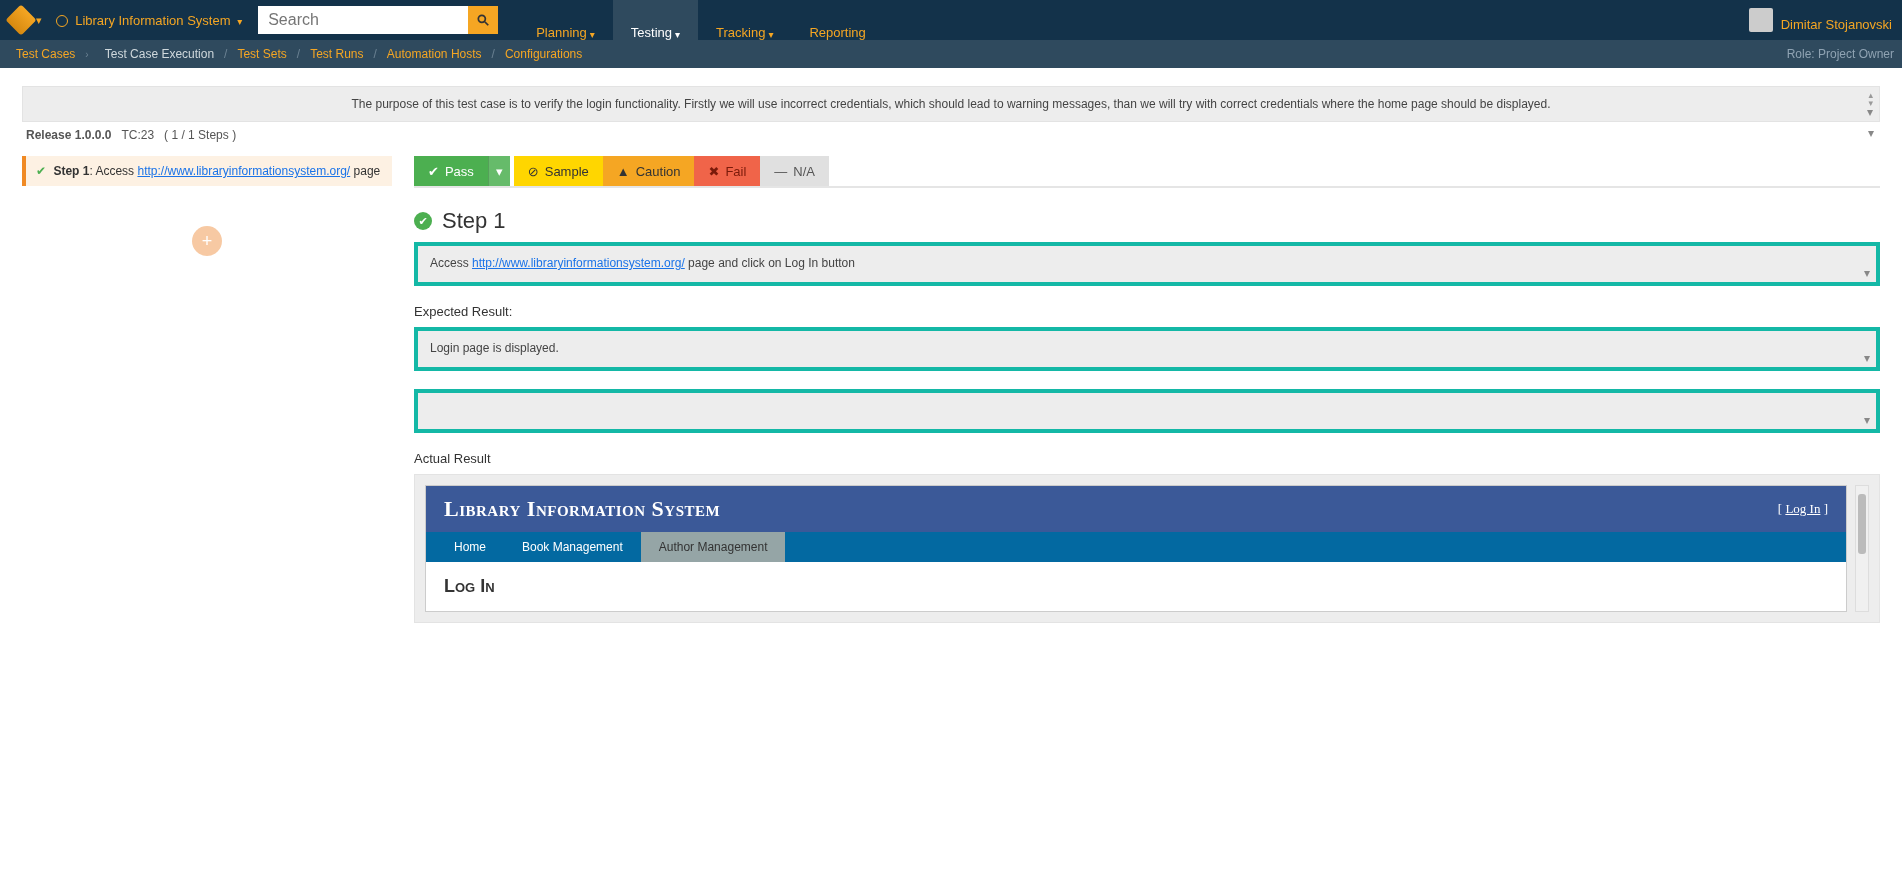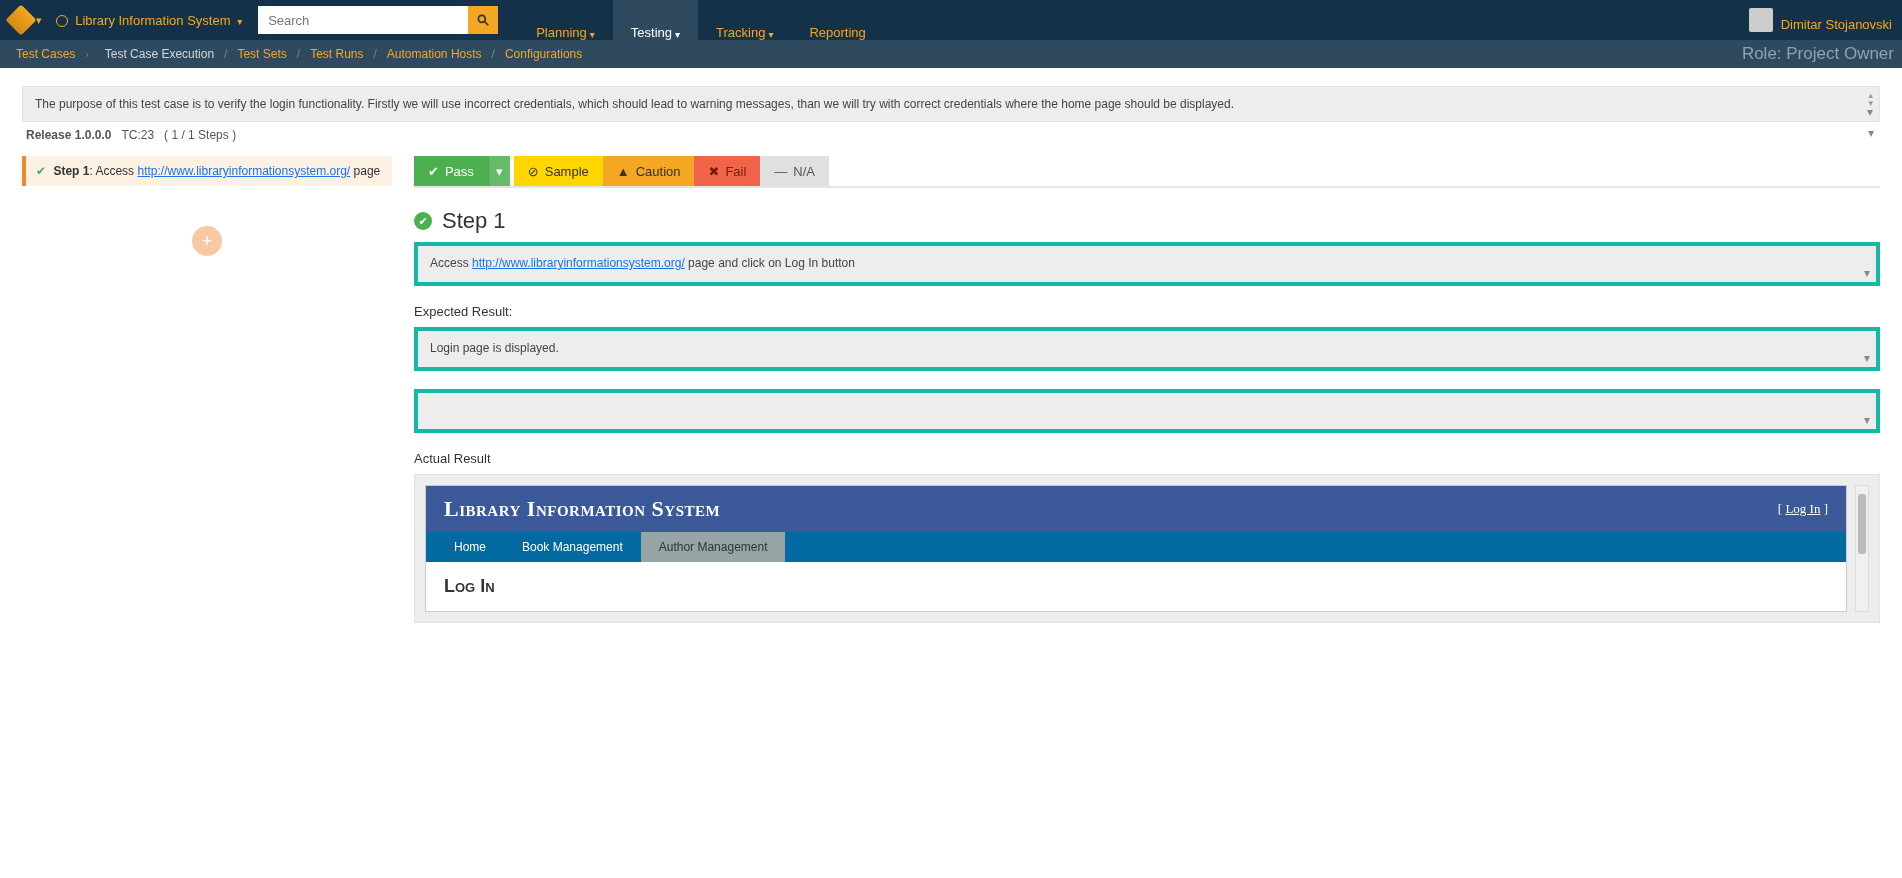--- a/index.html
+++ b/index.html
@@ -8,49 +8,49 @@
 
 
 .topnav { background: #13324a; height: 40px; display: flex; align-items: center; padding: 0 10px; color: #f5a623; }
 .logo { width: 22px; height: 22px; background: linear-gradient(#f5a623,#d68910); border-radius: 3px; transform: rotate(45deg); margin-right: 4px; }
 .logo-caret { color: #f5a623; margin-right: 14px; cursor: pointer; font-size: 11px; }
 .project-name { color: #f5a623; margin-right: 6px; cursor: pointer; }
 .circle-icon { display:inline-block; width:12px; height:12px; border:1.5px solid #f5a623; border-radius:50%; margin-right:4px; vertical-align:-2px;}
 .caret { font-size: 10px; margin-left: 3px; }
 
 .search-wrap { display: flex; margin-left: 10px; }
-.search-input { width: 210px; height: 28px; border: none; padding: 0 10px; font-size: 13px; background:#fff; }
+.search-input { width: 210px; height: 28px; border: none; padding: 0 10px; font-size: 16px; background:#fff; }
 .search-btn { width: 30px; height: 28px; background: #f5a623; border: none; cursor: pointer; display:flex; align-items:center; justify-content:center; }
 .search-btn svg { width:14px; height:14px; }
 
 .nav-menu { display: flex; margin-left: 20px; height: 100%; }
 .nav-item { padding: 0 18px; display: flex; align-items: flex-end; color: #f5a623; cursor: pointer; height: 100%; }
 .nav-item.active { background: #2f4a5e; color: #fff; }
 
 .user-area { margin-left: auto; display: flex; align-items: flex-end; color: #f5a623; cursor: pointer; }
 .avatar { width: 24px; height: 24px; background: #ccc; border-radius: 2px; margin-right: 8px; }
 
 
 .subnav { background: #2f4a5e; height: 28px; display: flex; align-items: center; padding: 0 12px; font-size: 12px; position: relative; }
 .subnav-item { color: #f5a623; margin: 9px 4px; cursor: pointer; }
 .subnav-item.active { color: #cfd8dc; }
 .subnav-sep { color: #6b8293; margin: 0 6px; }
 .subnav-caret { color:#6b8293; margin-left:6px; font-size:10px;}
-.role-label { position:absolute; right:8px; color:#8fa3b3; font-size:17px; }
+.role-label { position:absolute; right:8px; color:#8fa3b3; font-size:12px; }
 
 
 .page { padding: 18px 22px; }
 .page-header { display:flex; align-items:flex-start; }
 .page-title { font-size: 30px; font-weight: 300; color: #333; margin-bottom: 22px; flex:1; }
 .header-controls { display:flex; gap:0; border:1px solid #ddd; border-radius:3px; overflow:hidden; }
 .hc-btn { width:30px; height:28px; background:#fff; border:none; border-right:1px solid #ddd; cursor:pointer; display:flex; align-items:center; justify-content:center; font-size:13px; color:#555;}
 .hc-btn:last-child{border-right:none;}
 .hc-btn.active { background:#f5a623; color:#fff; }
 
-.desc-box { background: #ededed; border:1px solid #e3e3e3; padding: 10px 12px; font-size: 12px; color: #444; position: relative; margin-bottom:0; }
+.desc-box { background: #ededed; border:1px solid #e3e3e3; padding: 10px 12px; font-size: 12px; color: #444; position: relative; margin-bottom:0;text-align:center; }
 .desc-box .expand-caret, .gray-box .expand-caret { position:absolute; right:6px; bottom:2px; color:#888; font-size:12px; cursor:pointer; }
 .desc-box .tiny-arrows { position:absolute; right:6px; top:4px; font-size:9px; line-height:8px; color:#999; display:flex; flex-direction:column;}
 
 .release-row { font-size:12px; color:#555; padding:6px 4px 14px; display:flex; align-items:center; gap:10px; position:relative;}
 .release-row .expand-caret{ position:absolute; right:6px; top:4px; color:#888; font-size:12px; cursor:pointer;}
 
 
 .content { display:flex; gap:22px; }
 .left-col { width: 370px; flex-shrink:0; }
 .right-col { flex:1; }

